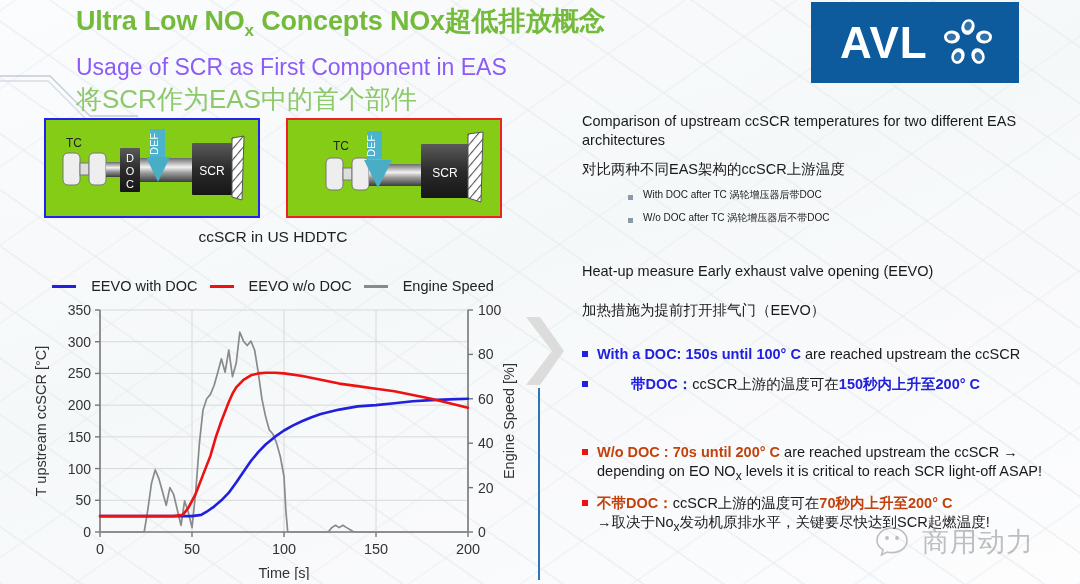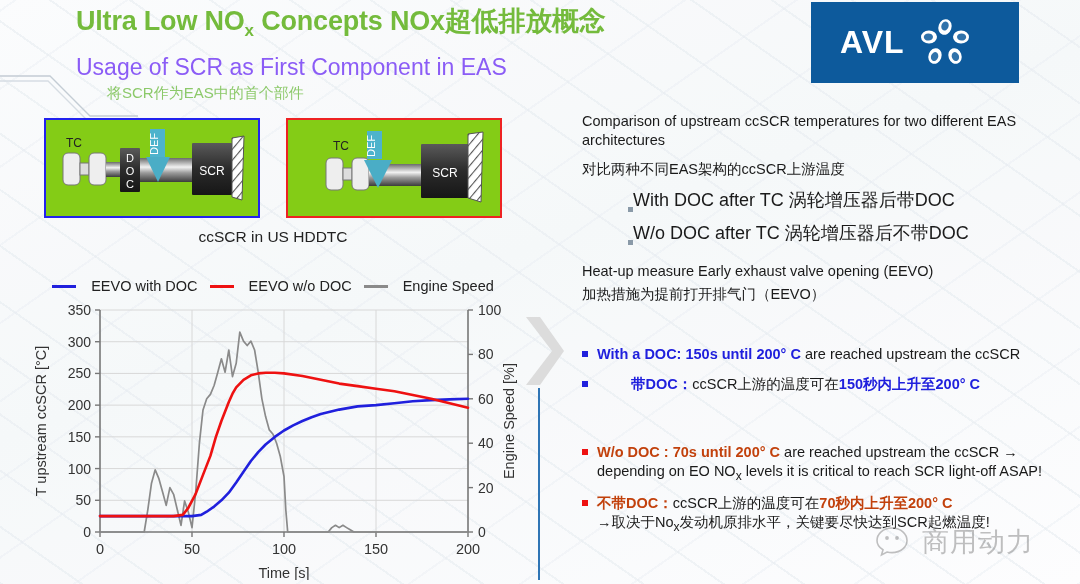--- a/index.html
+++ b/index.html
@@ -22,28 +22,28 @@
   }
 
   
   .corner-deco{position:absolute;left:-2px;top:48px;width:140px;height:80px;pointer-events:none;}
 
   
   .title-block{position:absolute;left:76px;top:6px;width:720px;}
   .t-line1{font-size:27px;font-weight:bold;color:#74bb3c;letter-spacing:-.2px;line-height:1.18;white-space:nowrap;}
   .t-line1 sub{font-size:17px;}
   .t-line2{font-size:23px;color:#8b5cf6;line-height:1.2;margin-top:13px;white-space:nowrap;}
-  .t-line3{font-size:15px;color:#8cc96a;line-height:1.2;margin-top:2px;white-space:nowrap;margin-left:31px;}
+  .t-line3{font-size:26px;color:#8cc96a;line-height:1.2;margin-top:2px;white-space:nowrap;}
 
   .avl-logo{
     position:absolute;left:812px;top:3px;width:206px;height:79px;
     background:#0d5a9c;display:flex;align-items:center;
     box-shadow:0 0 0 1px #0d5a9c;
   }
-  .avl-text{color:#fff;font-size:32px;font-weight:bold;letter-spacing:1px;margin-left:28px;}
+  .avl-text{color:#fff;font-size:44px;font-weight:bold;letter-spacing:1px;margin-left:28px;}
   .avl-mark{margin-left:14px;}
 
   
   .diag{position:absolute;top:118px;height:96px;background:#84cc16;}
   .diag.d1{left:44px;width:212px;border:2px solid #2222ee;}
   .diag.d2{left:286px;width:212px;border:2px solid #ee2222;}
 
   .chart-title{
     position:absolute;left:38px;top:228px;width:470px;text-align:center;
     font-size:15.5px;color:#222;line-height:1.22;
@@ -58,21 +58,21 @@
   .chart-wrap{position:absolute;left:30px;top:300px;width:500px;height:280px;}
 
   
   .divider{position:absolute;left:538px;top:388px;width:2px;height:192px;background:#2f75b5;}
   .chevron{position:absolute;left:524px;top:315px;}
 
   
   .rt{position:absolute;left:582px;color:#1a1a1a;}
   .rt-p{font-size:14.5px;line-height:1.34;}
   .rt-cn{font-size:14.5px;line-height:1.4;}
-  .sub-item{display:flex;align-items:flex-end;gap:0;margin-left:46px;margin-top:9px;font-size:18px;}
+  .sub-item{display:flex;align-items:flex-start;gap:10px;margin-left:46px;margin-top:9px;font-size:10px;}
   .sq{width:5px;height:5px;background:#8a9aa8;margin-top:7px;flex:none;}
   .sq-b{width:6px;height:6px;background:#2020dd;margin-top:6px;flex:none;}
   .sq-r{width:6px;height:6px;background:#ee1111;margin-top:6px;flex:none;}
   .bullet-row{display:flex;align-items:flex-start;gap:9px;margin-top:7px;}
   .b-txt{font-size:14.5px;line-height:1.3;}
   .blue-b{color:#2020dd;font-weight:bold;}
   .red-b{color:#c2410c;font-weight:bold;}
   .plain{color:#1a1a1a;font-weight:normal;}
 
   .watermark{
@@ -266,27 +266,27 @@
       <span>With DOC after TC 涡轮增压器后带DOC</span>
     </div>
     <div class="sub-item">
       <span class="sq"></span>
       <span>W/o DOC after TC  涡轮增压器后不带DOC</span>
     </div>
   </div>
 
   <div class="rt" style="top:262px;width:470px;">
     <div class="rt-p">Heat-up measure Early exhaust valve opening (EEVO)</div>
-    <div class="rt-cn" style="margin-top:3px;">加热措施为提前打开排气门（EEVO）</div>
+    <div class="rt-cn" style="margin-top:19px;">加热措施为提前打开排气门（EEVO）</div>
   </div>
 
   <div class="rt" style="top:338px;width:466px;">
     <div class="bullet-row">
       <span class="sq-b"></span>
-      <span class="b-txt"><span class="blue-b">With a DOC: 150s until 200° C</span><span class="plain"> are reached upstream the ccSCR</span></span>
+      <span class="b-txt"><span class="blue-b">With a DOC: 150s until 100° C</span><span class="plain"> are reached upstream the ccSCR</span></span>
     </div>
     <div class="bullet-row" style="margin-top:11px;gap:43px;">
       <span class="sq-b"></span>
       <span class="b-txt"><span class="blue-b">带DOC：</span><span class="plain">ccSCR上游的温度可在</span><span class="blue-b">150秒内上升至200° C</span></span>
     </div>
   </div>
 
   <div class="rt" style="top:436px;width:466px;">
     <div class="bullet-row">
       <span class="sq-r"></span>

